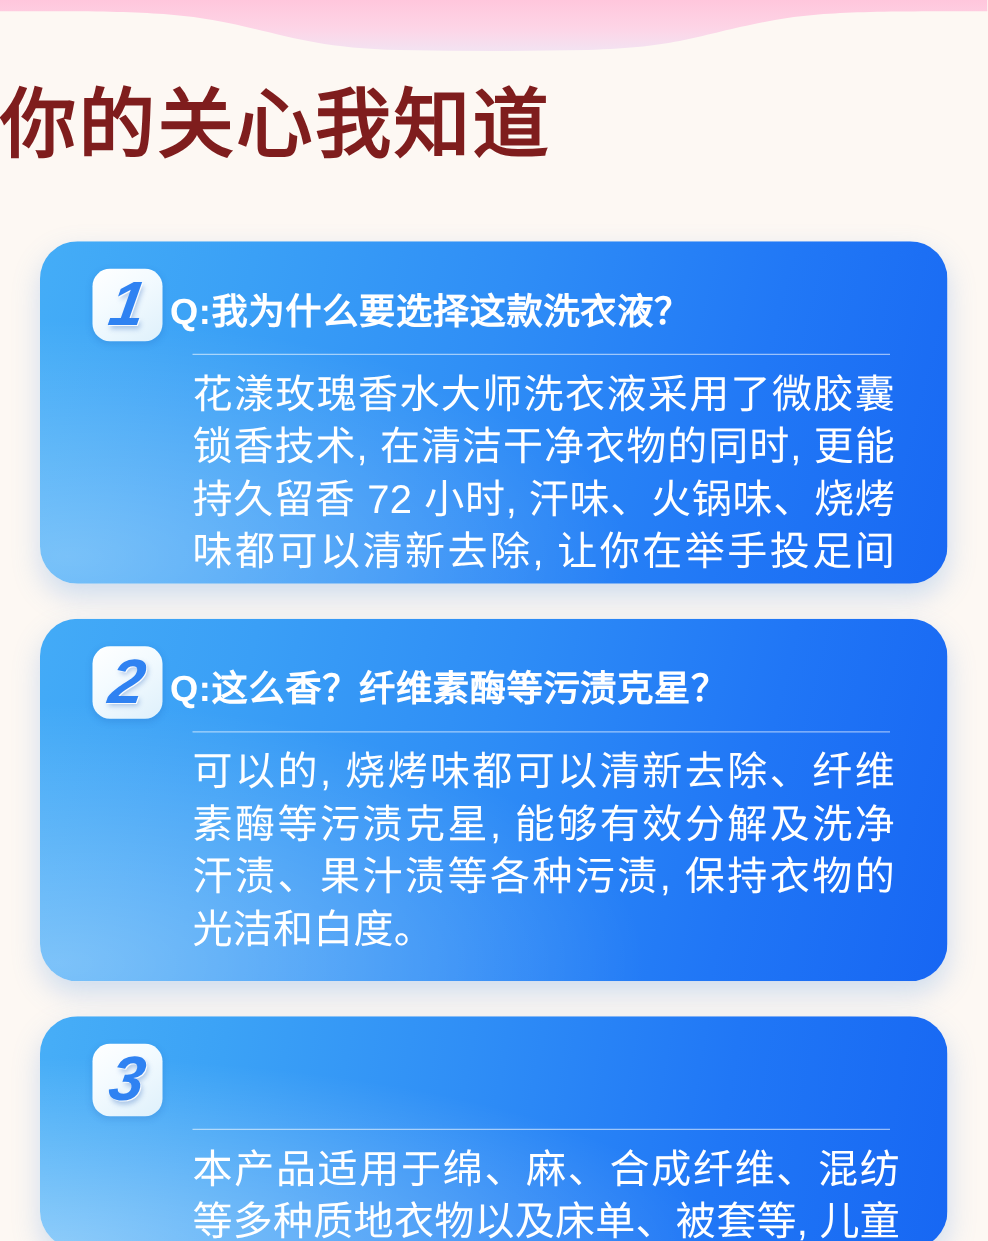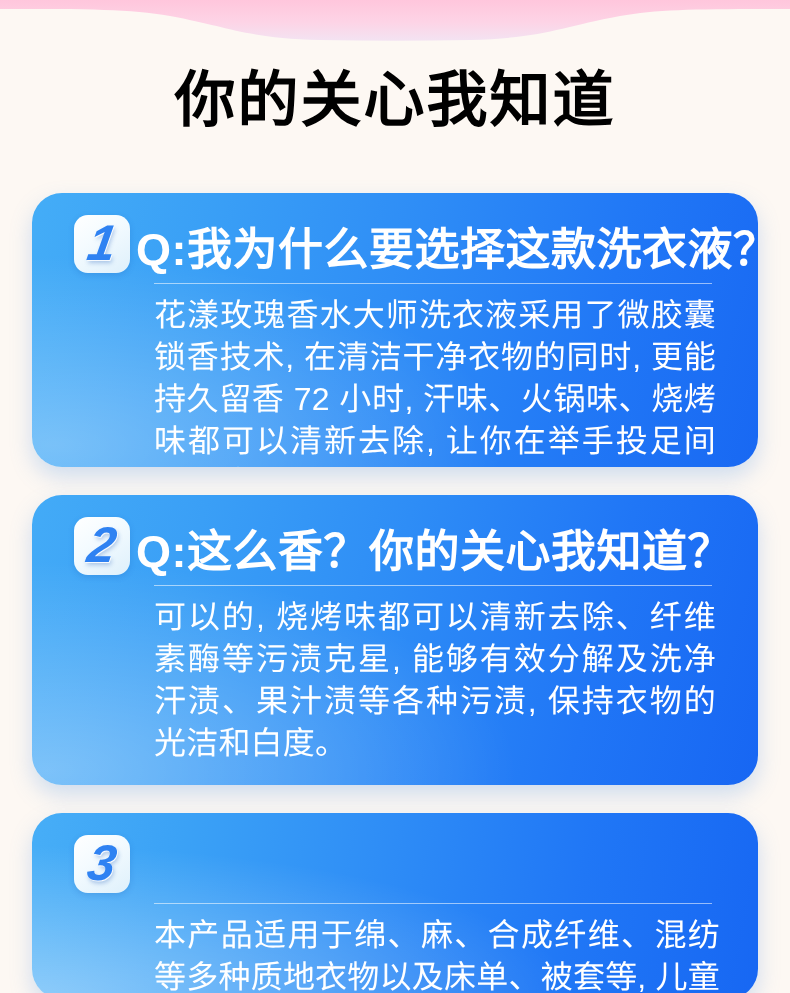--- a/index.html
+++ b/index.html
@@ -32,26 +32,25 @@
     width: 790px;
     height: 46px;
   }
 
   
   .page-title {
     position: absolute;
     left: 0;
     top: 62px;
     width: 790px;
-    text-align: center;
     font-size: 61px;
     line-height: 76px;
     font-weight: 700;
     letter-spacing: 2px;
-    color: #000000;
+    color: #7f1d1d;
     font-family: "Liberation Sans", "DejaVu Sans", sans-serif;
   }
 
   
   .cards {
     position: absolute;
     left: 0;
     top: 193px;
     width: 790px;
   }
@@ -109,21 +108,21 @@
     line-height: 50px;
     font-weight: 700;
     font-style: italic;
     color: #2f82f2;
     text-shadow: 1px 1px 0 rgba(255,255,255,0.9), 2px 3px 4px rgba(40,100,190,0.35);
     white-space: nowrap;
   }
   .q-title {
     flex: 1 1 auto;
     color: #ffffff;
-    font-size: 45px;
+    font-size: 29px;
     line-height: 40px;
     font-weight: 700;
     letter-spacing: 0.5px;
     padding-bottom: 3px;
     white-space: nowrap;
   }
 
   
   .divider {
     height: 1px;
@@ -176,21 +175,21 @@
     </div>
     <div class="divider"></div>
     <div class="card-body">花漾玫瑰香水大师洗衣液采用了微胶囊锁香技术, 在清洁干净衣物的同时, 更能持久留香 72 小时, 汗味、火锅味、烧烤味都可以清新去除, 让你在举手投足间散发浪漫清香。</div>
   </div>
 
   <div class="faq-card c2">
     <div class="card-head">
       <div class="num-badge">
         <span class="glyph">2</span>
       </div>
-      <div class="q-title">Q:这么香？你的关心我知道？</div>
+      <div class="q-title">Q:这么香？纤维素酶等污渍克星？</div>
     </div>
     <div class="divider"></div>
     <div class="card-body">可以的, 烧烤味都可以清新去除、纤维素酶等污渍克星, 能够有效分解及洗净汗渍、果汁渍等各种污渍, 保持衣物的光洁和白度。</div>
   </div>
 
   <div class="faq-card c3">
     <div class="card-head">
       <div class="num-badge">
         <span class="glyph">3</span>
       </div>

